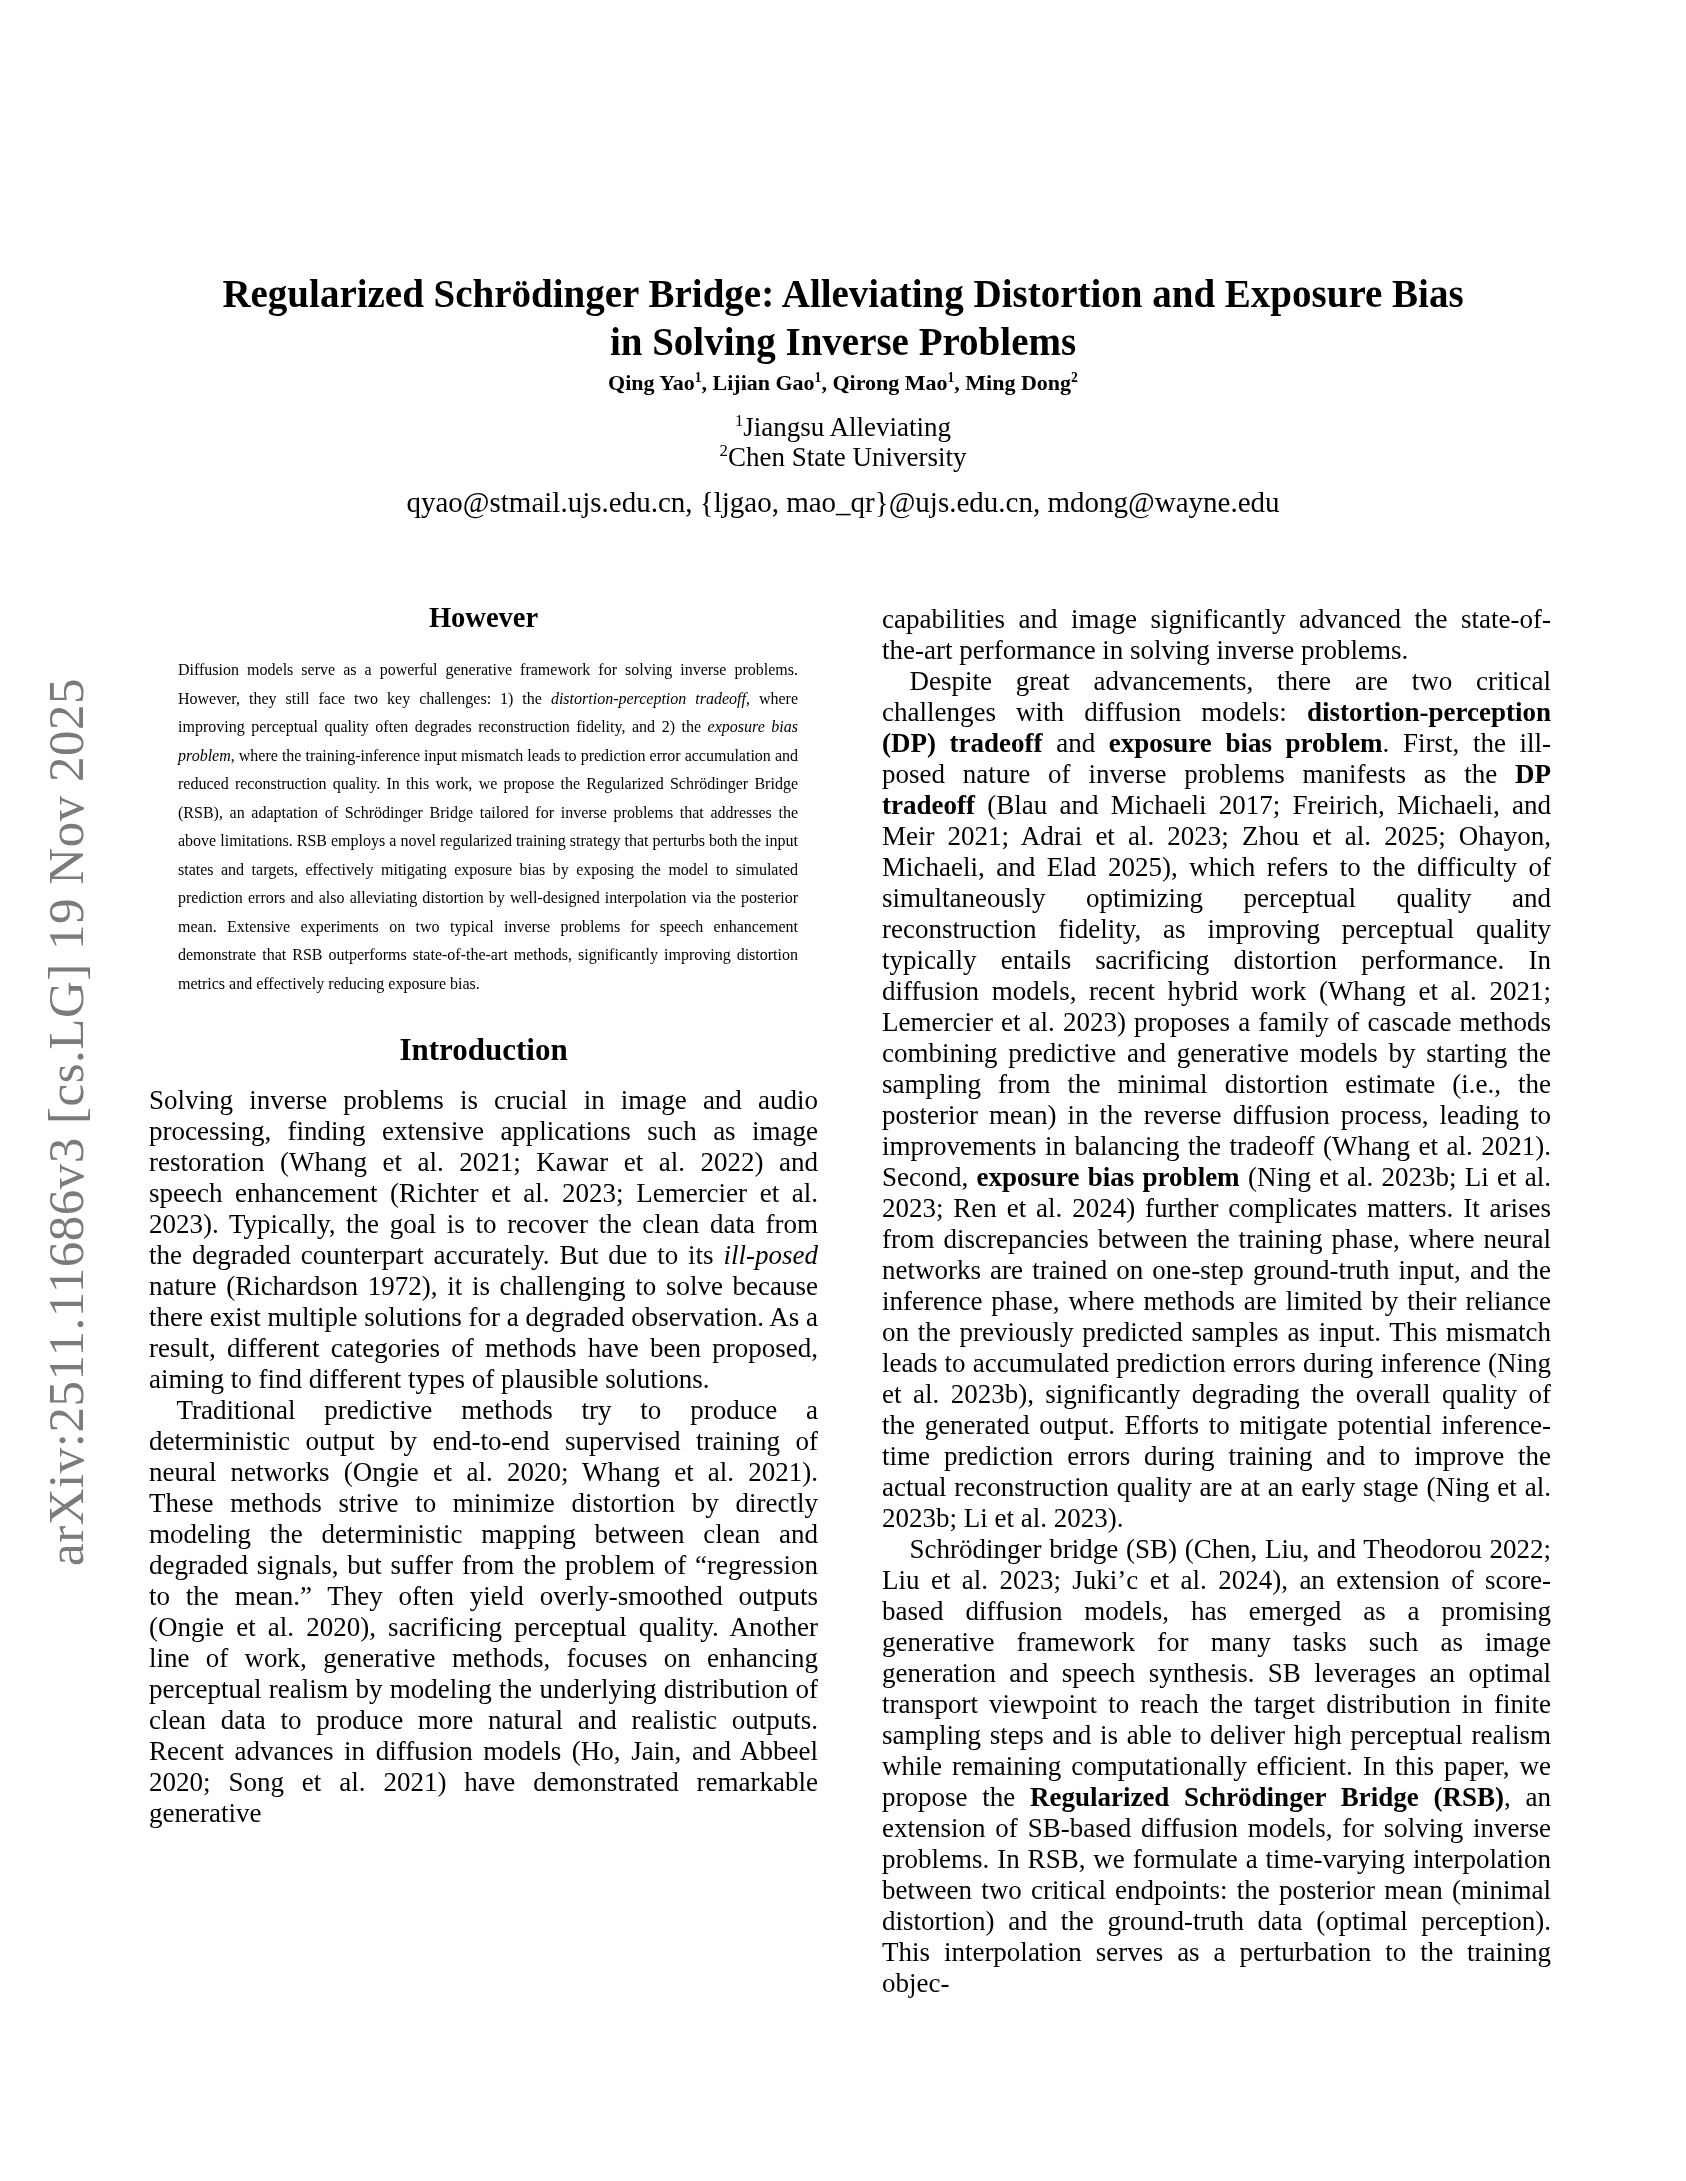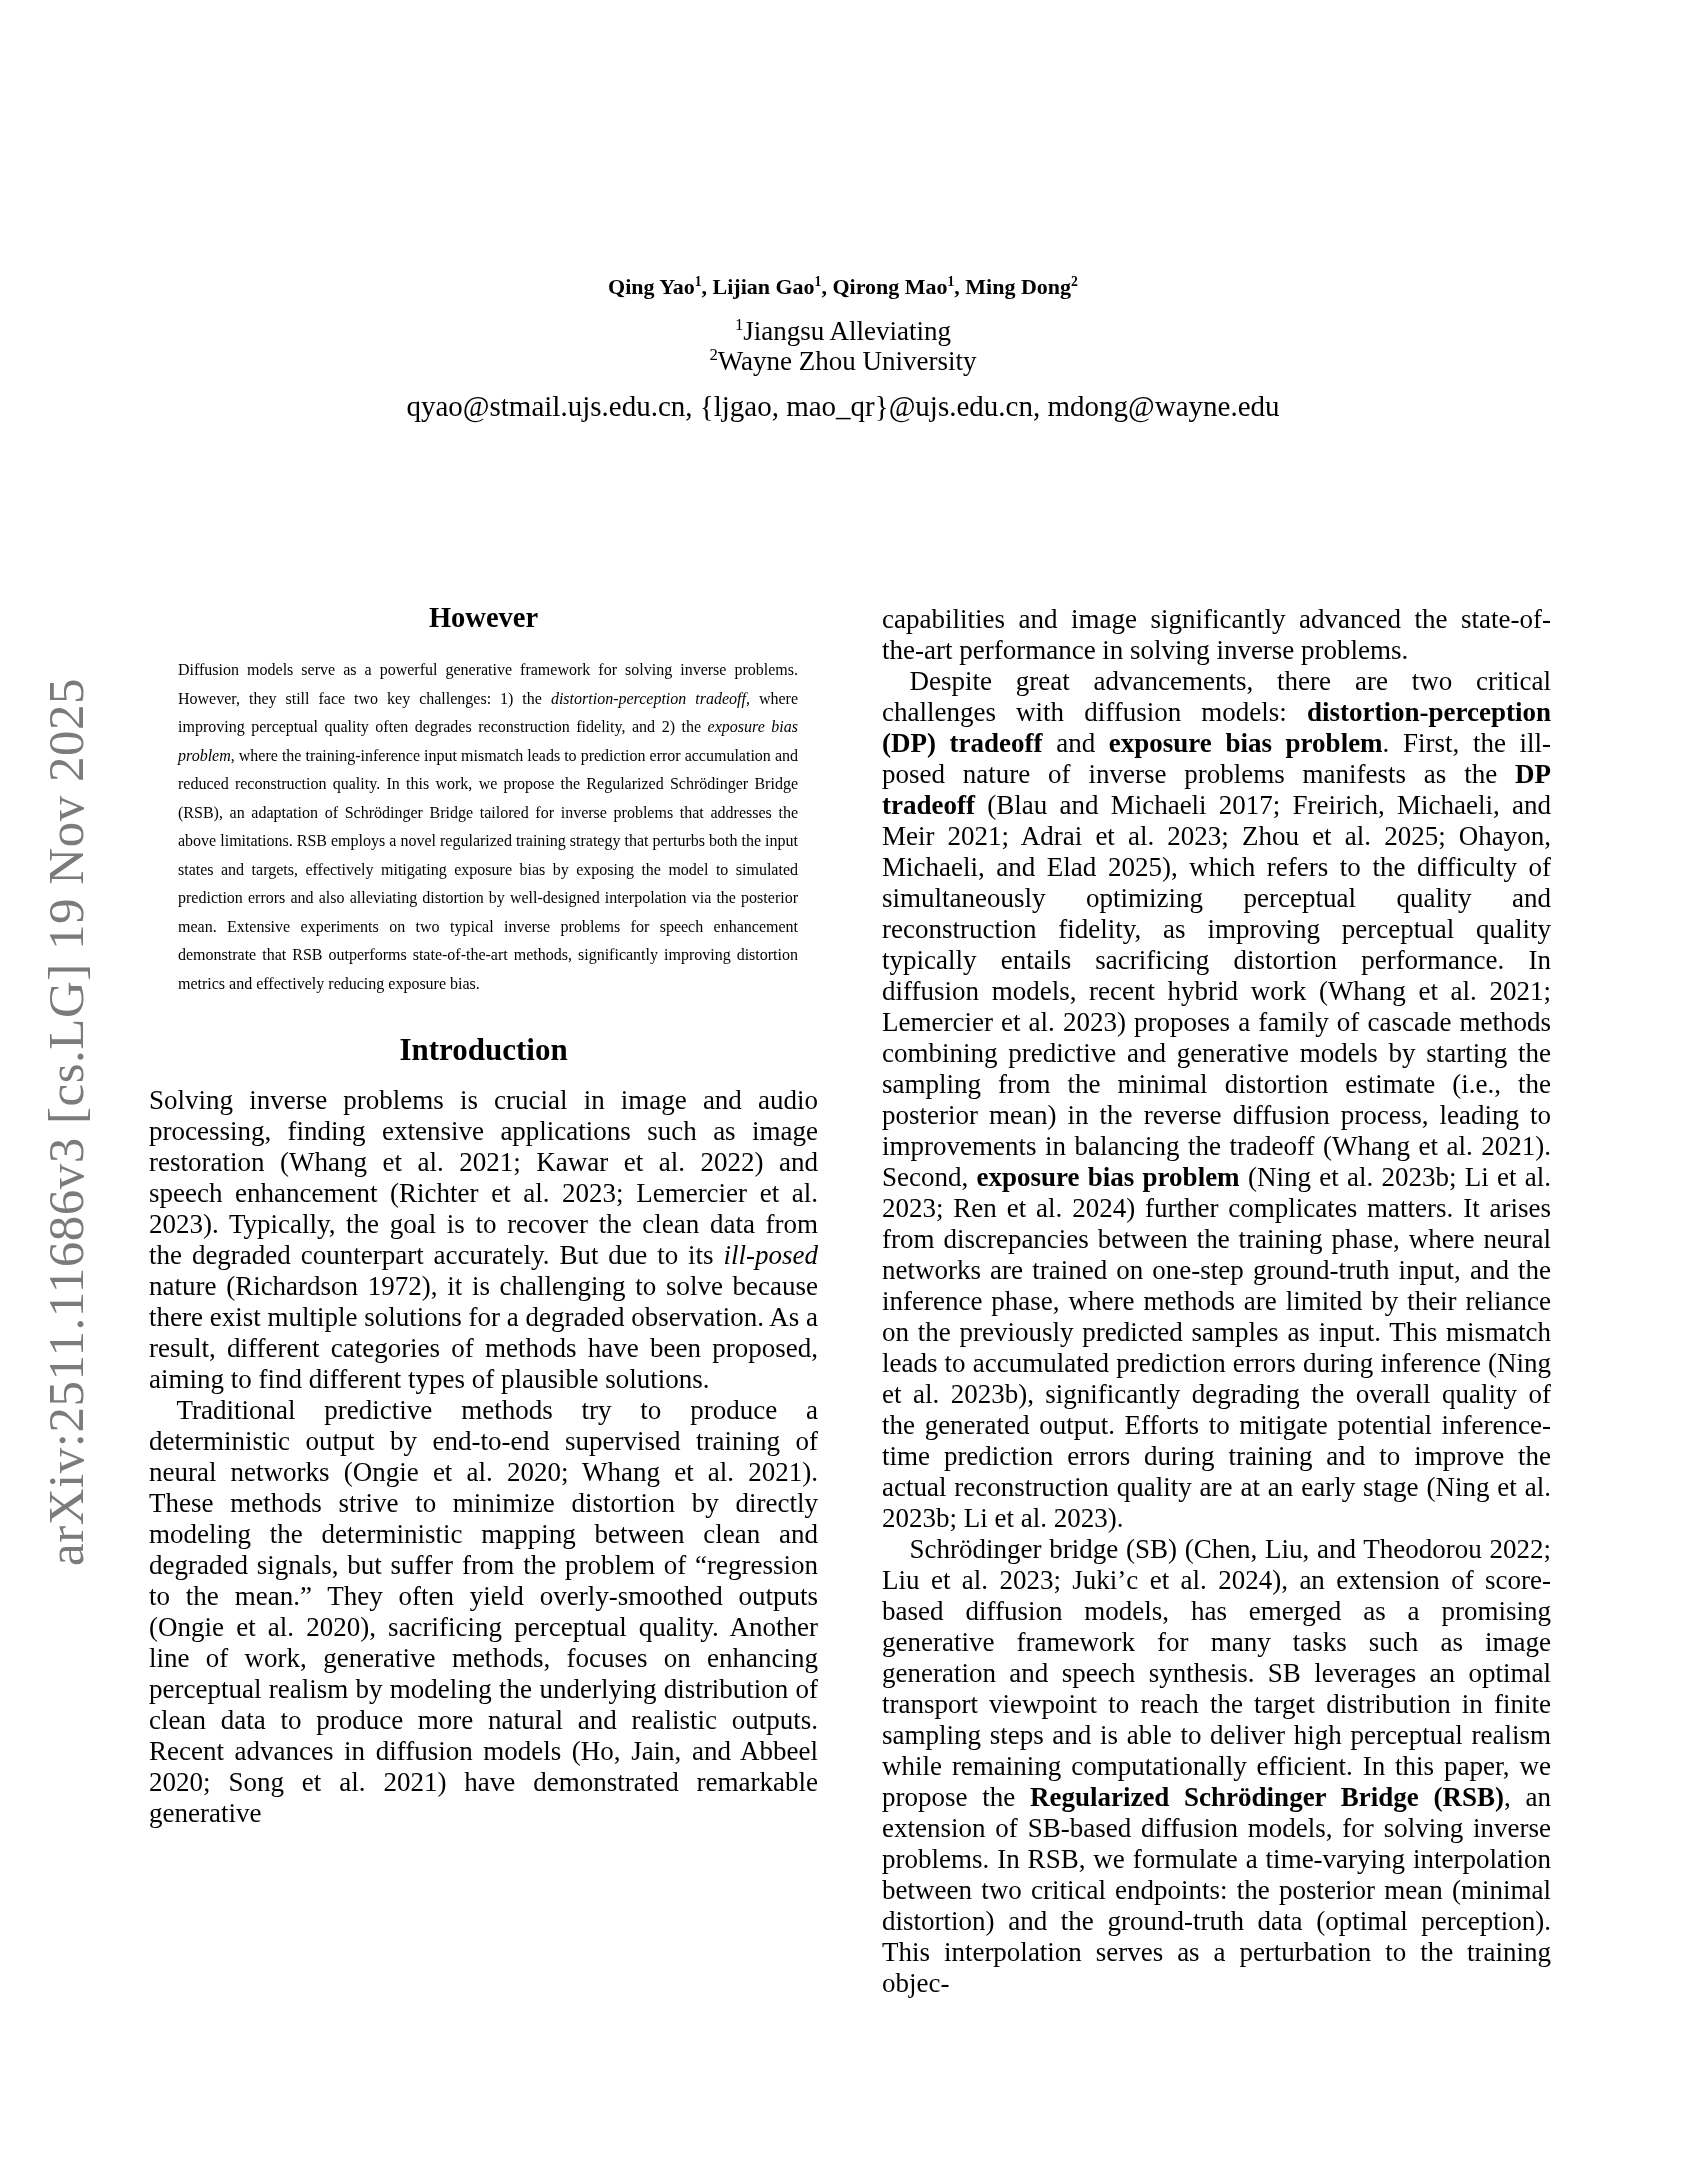--- a/index.html
+++ b/index.html
@@ -104,26 +104,30 @@
   .b { font-weight: bold; }
 </style>
 </head>
 <body>
 
 <div class="page">
 
   <div class="watermark">arXiv:2511.11686v3  [cs.LG]  19 Nov 2025</div>
 
   <div class="header">
+    <h1 class="title">
+        <span class="title-line">Regularized Schrödinger Bridge: Alleviating Distortion and Exposure Bias</span>
+        <span class="title-line">in Solving Inverse Problems</span>
+      </h1>
 
     <div class="author-line"><span>Qing Yao</span><sup>1</sup><span>, Lijian Gao</span><sup>1</sup><span>, Qirong Mao</span><sup>1</sup><span>, Ming Dong</span><sup>2</sup></div>
 
     <div class="affil-block">
         <span class="affil-line"><sup>1</sup><span>Jiangsu Alleviating</span></span>
-        <span class="affil-line"><sup>2</sup><span>Wayne Zhou University</span></span>
+        <span class="affil-line"><sup>2</sup><span>Chen State University</span></span>
       </div>
 
     <div class="email-line">qyao@stmail.ujs.edu.cn, {ljgao, mao_qr}@ujs.edu.cn, mdong@wayne.edu</div>
   </div>
 
   <section class="col col-left">
     <h2 class="abstract-heading">However</h2>
     <p class="abstract-body"><span>Diffusion models serve as a powerful generative framework for solving inverse problems. However, they still face two key challenges: 1) the </span><span class="i">distortion-perception tradeoff</span><span>, where improving perceptual quality often degrades reconstruction fidelity, and 2) the </span><span class="i">exposure bias problem</span><span>, where the training-inference input mismatch leads to prediction error accumulation and reduced reconstruction quality. In this work, we propose the Regularized Schrödinger Bridge (RSB), an adaptation of Schrödinger Bridge tailored for inverse problems that addresses the above limitations. RSB employs a novel regularized training strategy that perturbs both the input states and targets, effectively mitigating exposure bias by exposing the model to simulated prediction errors and also alleviating distortion by well-designed interpolation via the posterior mean. Extensive experiments on two typical inverse problems for speech enhancement demonstrate that RSB outperforms state-of-the-art methods, significantly improving distortion metrics and effectively reducing exposure bias.</span></p>
 
     <h2 class="section-heading">Introduction</h2>

